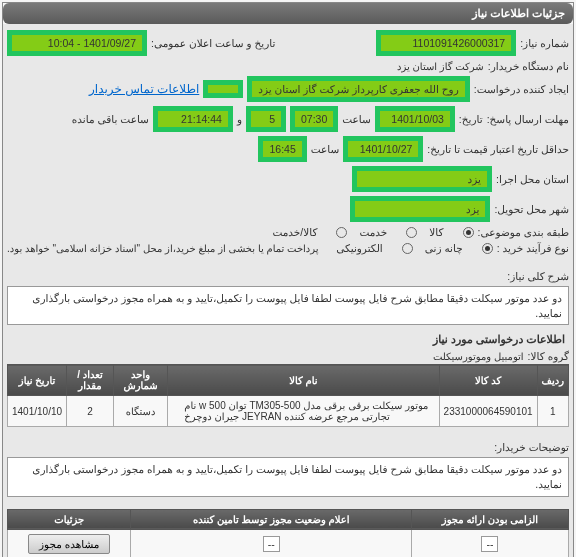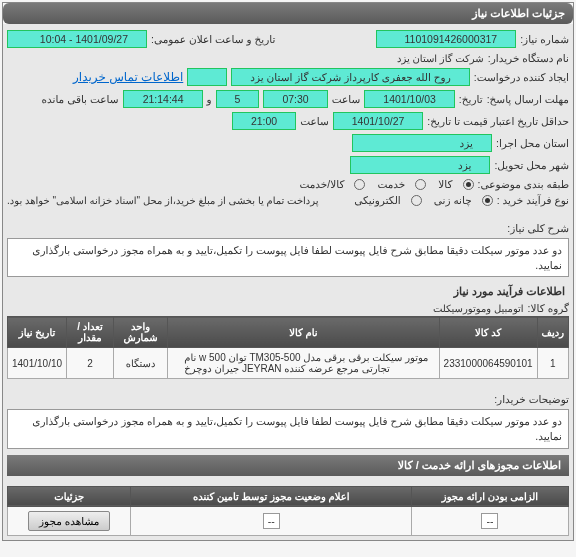--- a/index.html
+++ b/index.html
@@ -33,23 +33,23 @@
   padding: 2px 0;
   gap: 4px;
   flex-wrap: wrap;
 }
 .label {
   color: #333;
   font-size: 10.5px;
   white-space: nowrap;
 }
 .field {
-  background: #5eead4;
-  border: 1px solid #22c55e;
-  padding: 2px 18px;
+  background: #84cc16;
+  border: 5px solid #22c55e;
+  padding: 2px 6px;
   font-size: 10.5px;
   min-height: 18px;
   display: inline-block;
 }
 .field.wide { min-width: 140px; }
 .field.med { min-width: 80px; }
 .field.sm { min-width: 40px; }
 .link {
   color: #0066cc;
   text-decoration: underline;
@@ -57,21 +57,21 @@
   font-size: 12px;
 }
 .radio-group {
   display: flex;
   gap: 12px;
   align-items: center;
 }
 .radio-item {
   display: flex;
   align-items: center;
-  gap: 10px;
+  gap: 19px;
 }
 .radio {
   width: 11px;
   height: 11px;
   border: 1px solid #666;
   border-radius: 50%;
   display: inline-block;
   position: relative;
 }
 .radio.checked::after {
@@ -184,21 +184,21 @@
       <span class="field sm">5</span>
       <span class="label">و</span>
       <span class="field med">21:14:44</span>
       <span class="label">ساعت باقی مانده</span>
     </div>
 
     <div class="form-row">
       <span class="label">حداقل تاریخ اعتبار قیمت تا تاریخ:</span>
       <span class="field med">1401/10/27</span>
       <span class="label">ساعت</span>
-      <span class="field sm">21:00</span>
+      <span class="field sm">16:45</span>
     </div>
 
     <div class="form-row">
       <span class="label">استان محل اجرا:</span>
       <span class="field wide">یزد</span>
     </div>
 
     <div class="form-row">
       <span class="label">شهر محل تحویل:</span>
       <span class="field wide">یزد</span>
@@ -236,21 +236,21 @@
       </div>
       <span class="grow"></span>
       <span class="note" style="font-size:10px">پرداخت تمام یا بخشی از مبلغ خرید،از محل "اسناد خزانه اسلامی" خواهد بود.</span>
     </div>
 
     <div class="form-row" style="align-items:flex-start;margin-top:6px">
       <span class="label" style="padding-top:6px;min-width:70px">شرح کلی نیاز:</span>
       <div class="textarea">دو عدد موتور سیکلت دقیقا مطابق شرح فایل پیوست لطفا فایل پیوست را تکمیل،تایید و به همراه مجوز درخواستی بارگذاری نمایید.</div>
     </div>
 
-    <div class="section-title">اطلاعات فرآیند مورد نیاز</div>
+    <div class="section-title">اطلاعات درخواستی مورد نیاز</div>
 
     <div class="form-row">
       <span class="label">گروه کالا:</span>
       <span class="note">اتومبیل وموتورسیکلت</span>
     </div>
 
     <table>
       <thead>
         <tr>
           <th>ردیف</th>
@@ -271,21 +271,20 @@
           <td>1401/10/10</td>
         </tr>
       </tbody>
     </table>
 
     <div class="form-row" style="align-items:flex-start;margin-top:6px">
       <span class="label" style="padding-top:6px;min-width:80px">توضیحات خریدار:</span>
       <div class="textarea">دو عدد موتور سیکلت دقیقا مطابق شرح فایل پیوست لطفا فایل پیوست را تکمیل،تایید و به همراه مجوز درخواستی بارگذاری نمایید.</div>
     </div>
 
-    <div class="section-head">اطلاعات مجوزهای ارائه خدمت / کالا</div>
 
     <table class="bottom-table" style="margin-top:10px">
       <thead>
         <tr>
           <th style="width:28%">الزامی بودن ارائه مجوز</th>
           <th style="width:50%">اعلام وضعیت مجوز توسط تامین کننده</th>
           <th style="width:22%">جزئیات</th>
         </tr>
       </thead>
       <tbody>

